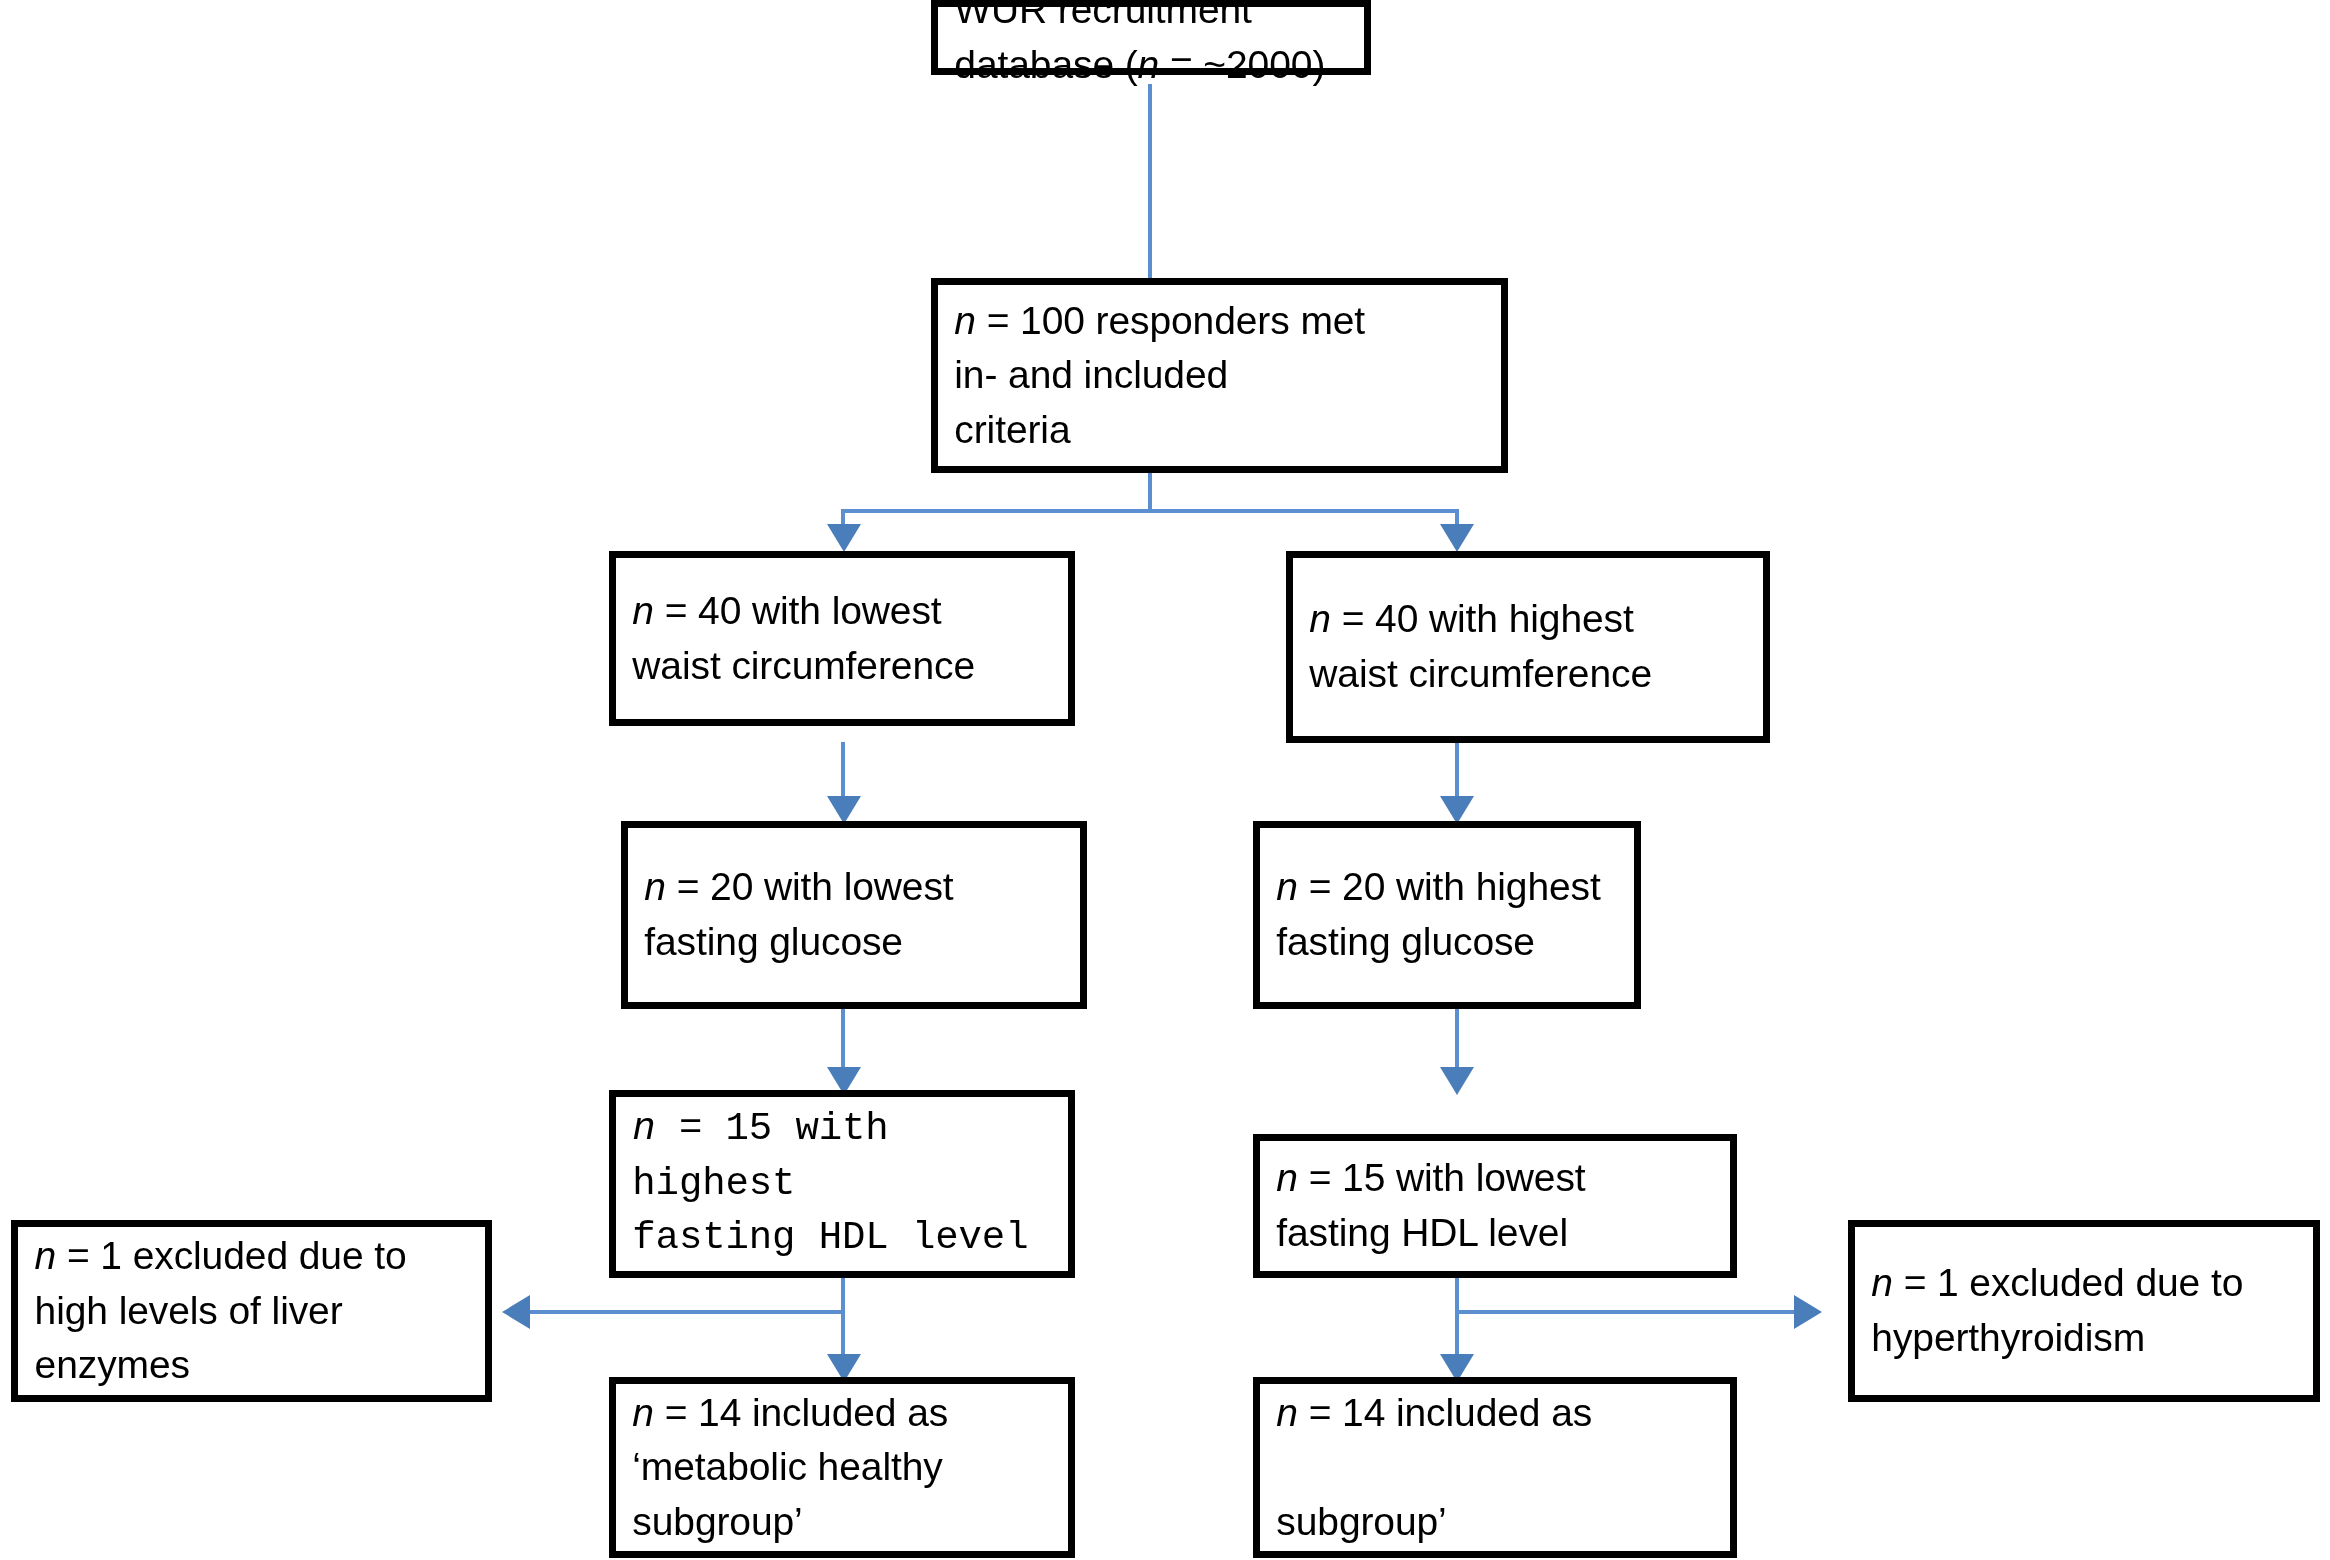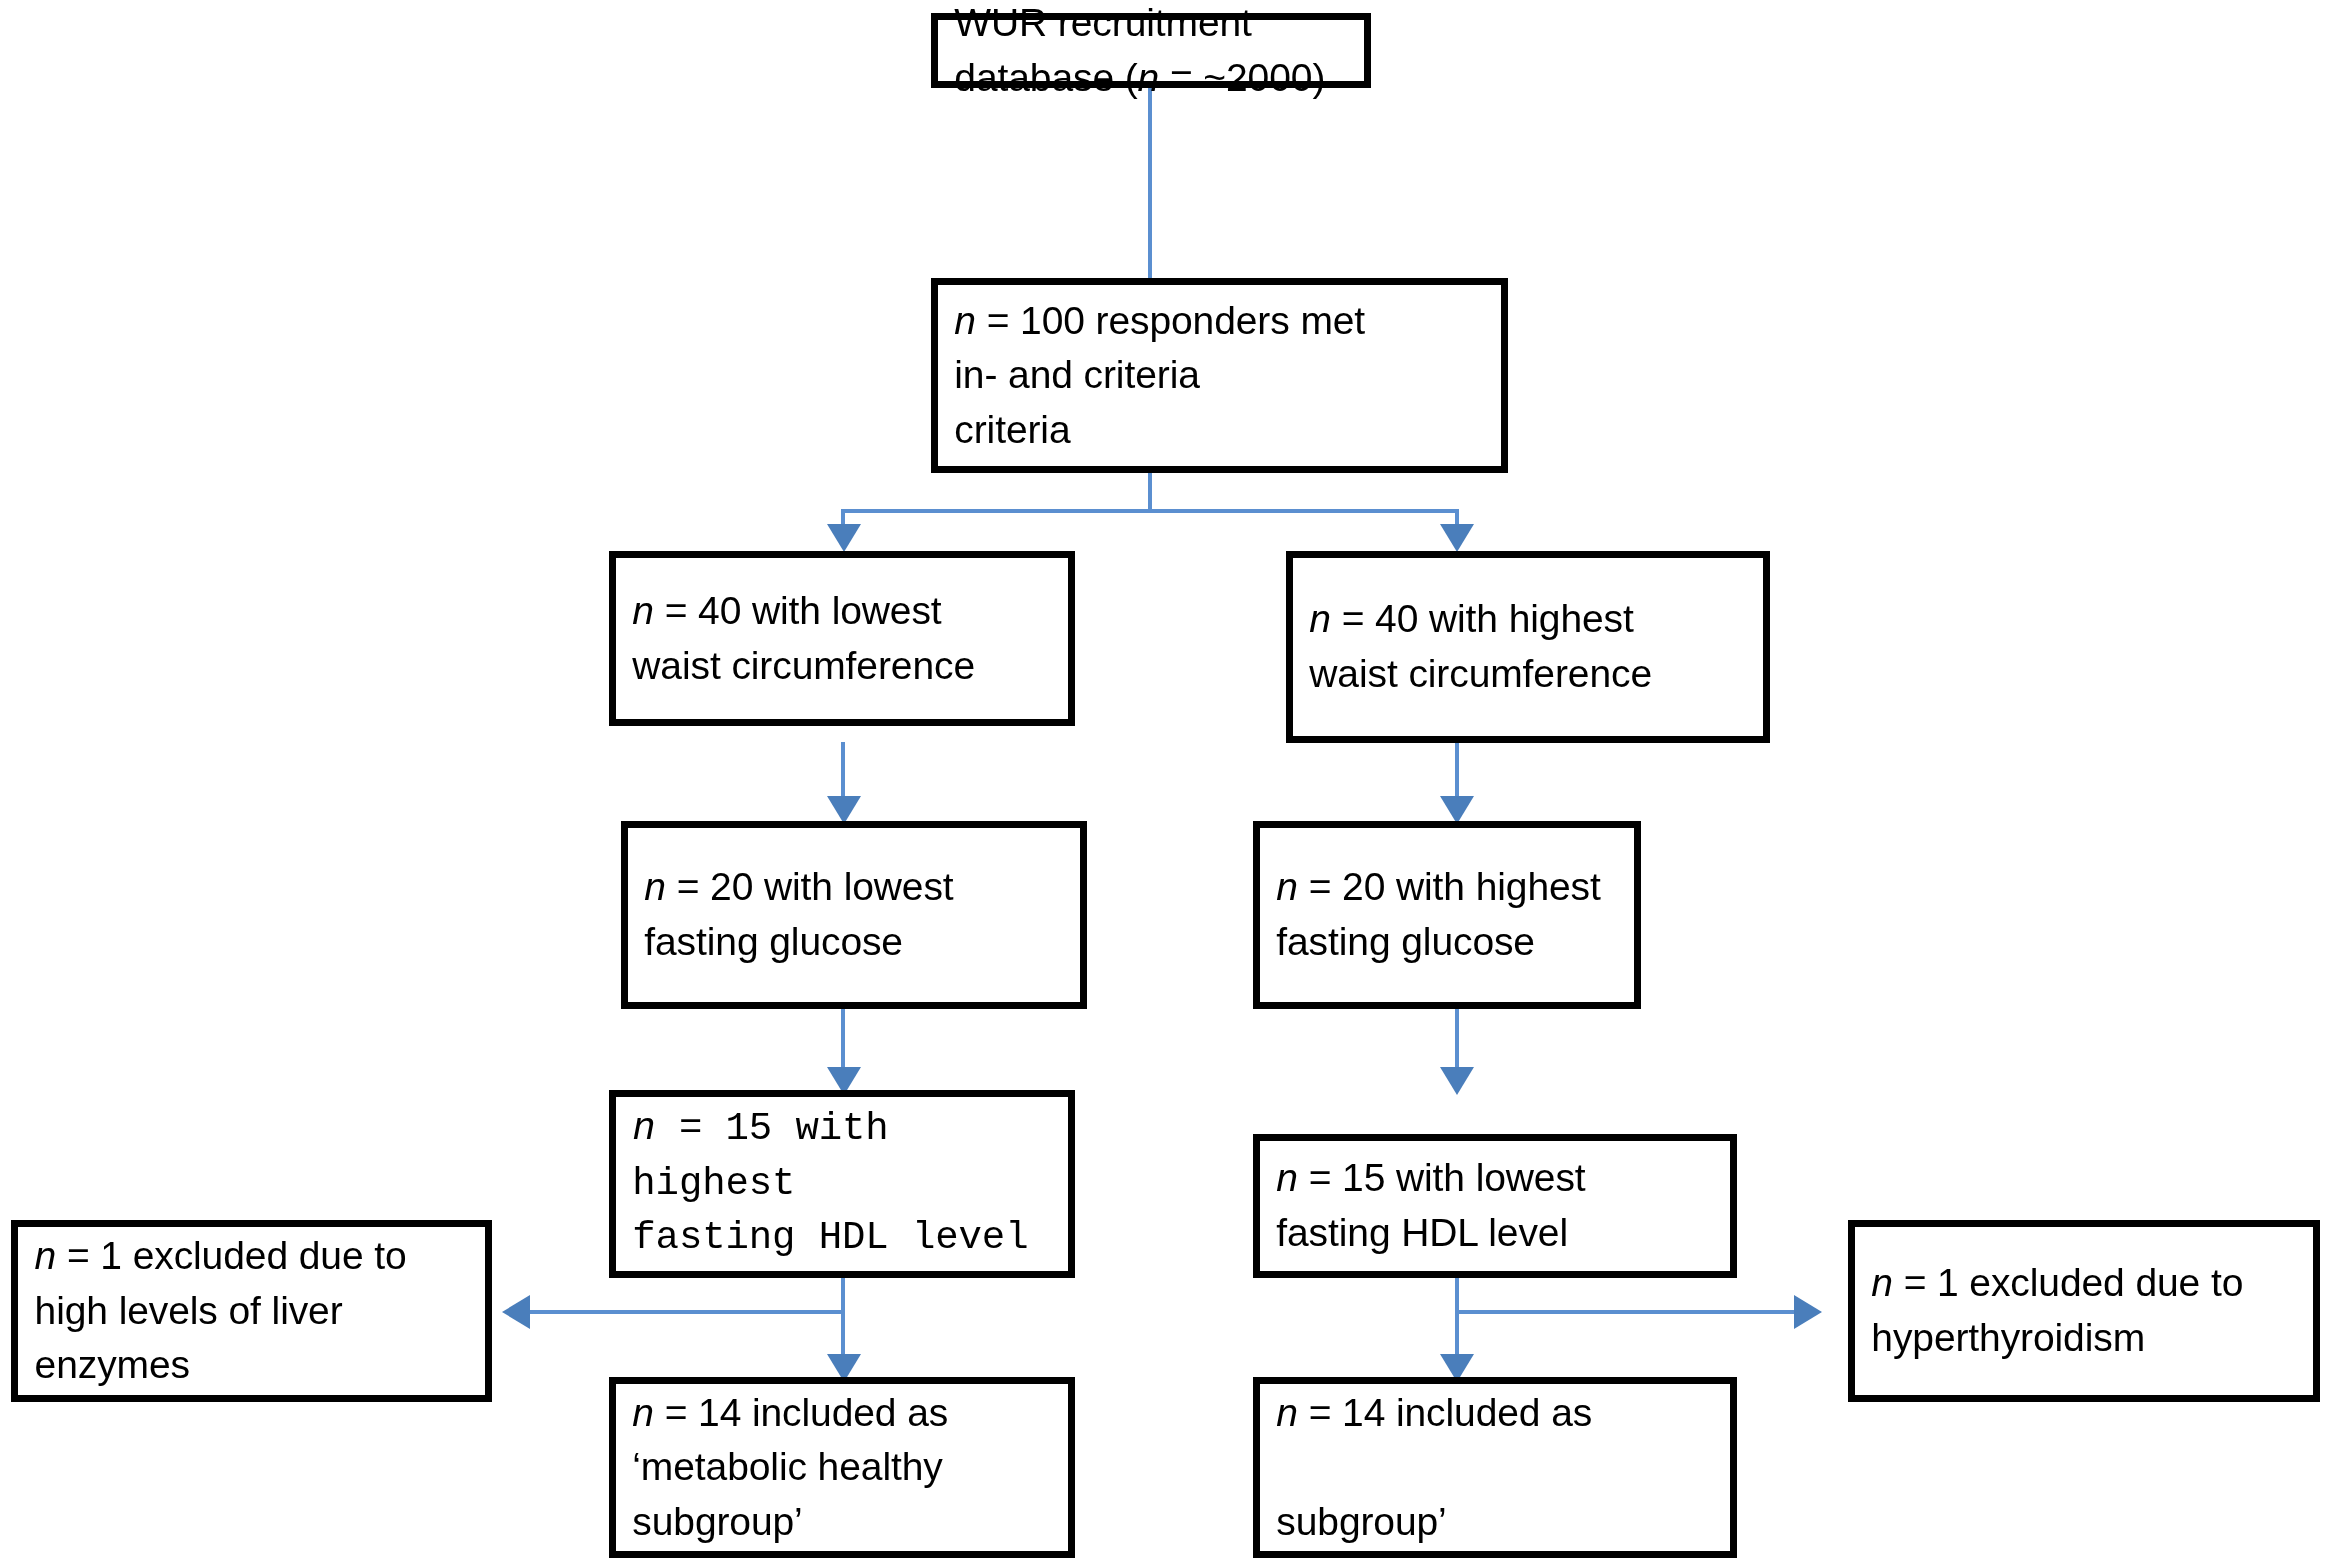--- a/index.html
+++ b/index.html
@@ -109,26 +109,26 @@
   <div class="conn-v" style="left:841px; top:1275px; height:100px;"></div>
   <div class="arrow-down" style="left:827px; top:1354px;"></div>
   <div class="conn-h" style="left:528px; top:1310px; width:315px;"></div>
   <div class="arrow-left" style="left:502px; top:1295px;"></div>
 
   <div class="conn-v" style="left:1455px; top:1275px; height:100px;"></div>
   <div class="arrow-down" style="left:1440px; top:1354px;"></div>
   <div class="conn-h" style="left:1455px; top:1310px; width:342px;"></div>
   <div class="arrow-right" style="left:1794px; top:1295px;"></div>
 
-  <div class="node" style="left:931px; top:13px; width:440px; height:75px;">
+  <div class="node" style="left:931px; top:0; width:440px; height:75px;">
     <div class="txt"><span>WUR recruitment</span><br><span>database (</span><i>n</i><span> = ~2000)</span></div>
   </div>
 
   <div class="node" style="left:931px; top:278px; width:577px; height:195px;">
-    <div class="txt"><i>n</i><span> = 100 responders met</span><br><span>in- and criteria</span><br><span>criteria</span></div>
+    <div class="txt"><i>n</i><span> = 100 responders met</span><br><span>in- and included</span><br><span>criteria</span></div>
   </div>
 
   <div class="node" style="left:609px; top:551px; width:466px; height:175px;">
     <div class="txt"><i>n</i><span> = 40 with lowest</span><br><span>waist circumference</span></div>
   </div>
 
   <div class="node" style="left:1253px; top:551px; width:484px; height:192px;margin-left:33px;">
     <div class="txt"><i>n</i><span> = 40 with highest</span><br><span>waist circumference</span></div>
   </div>
 

